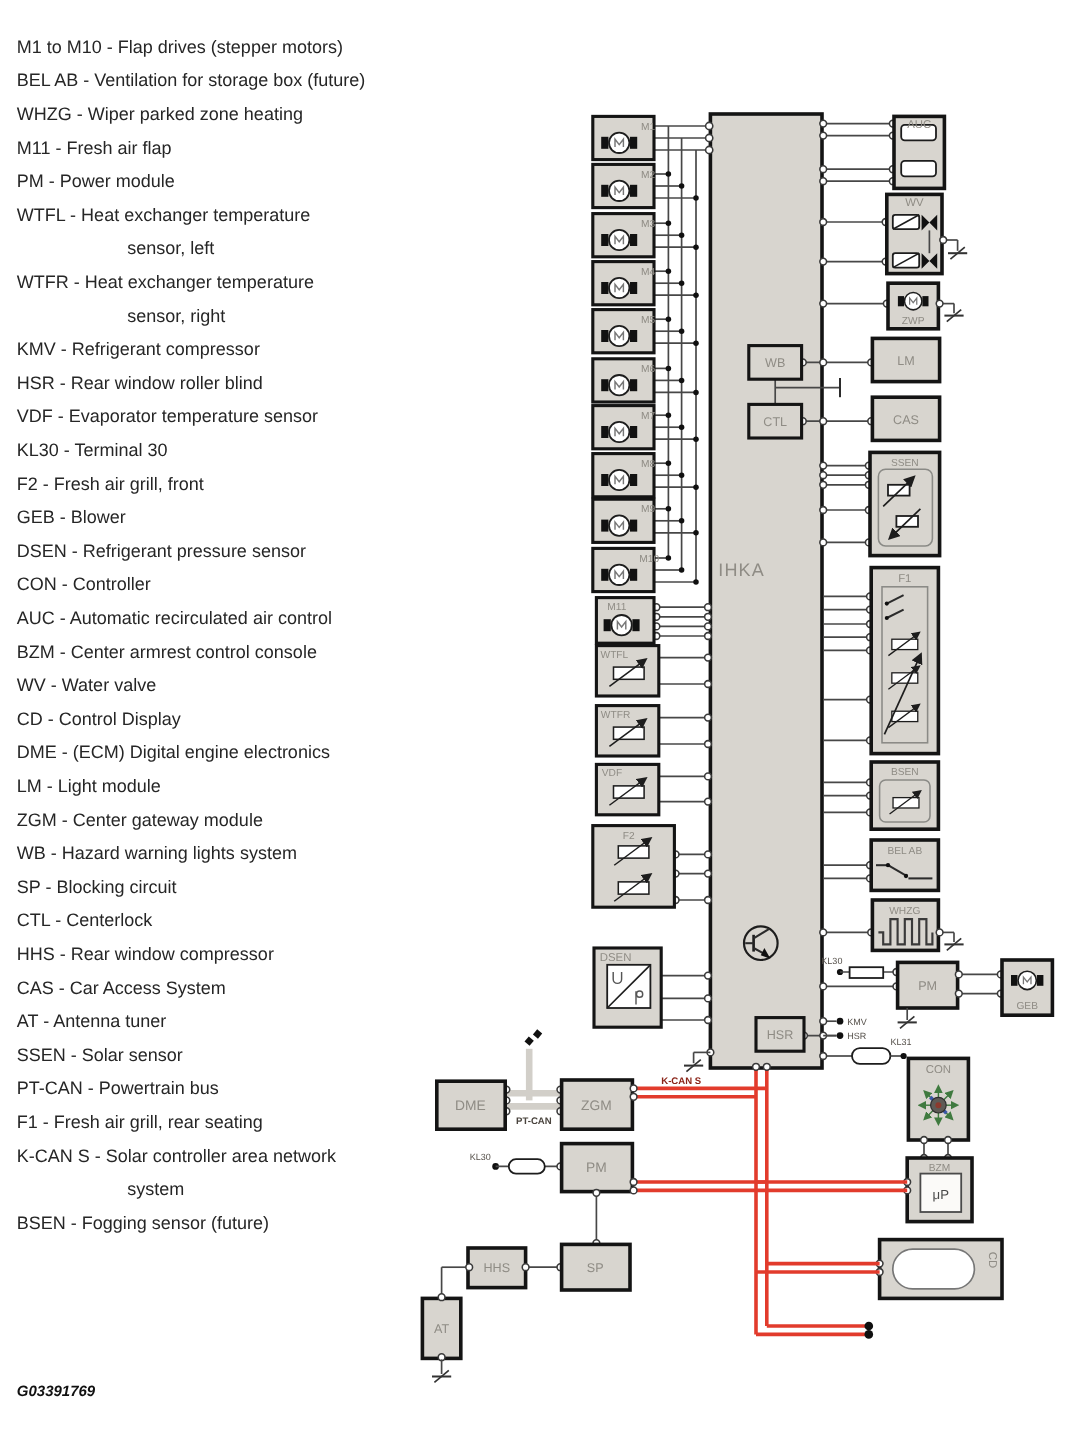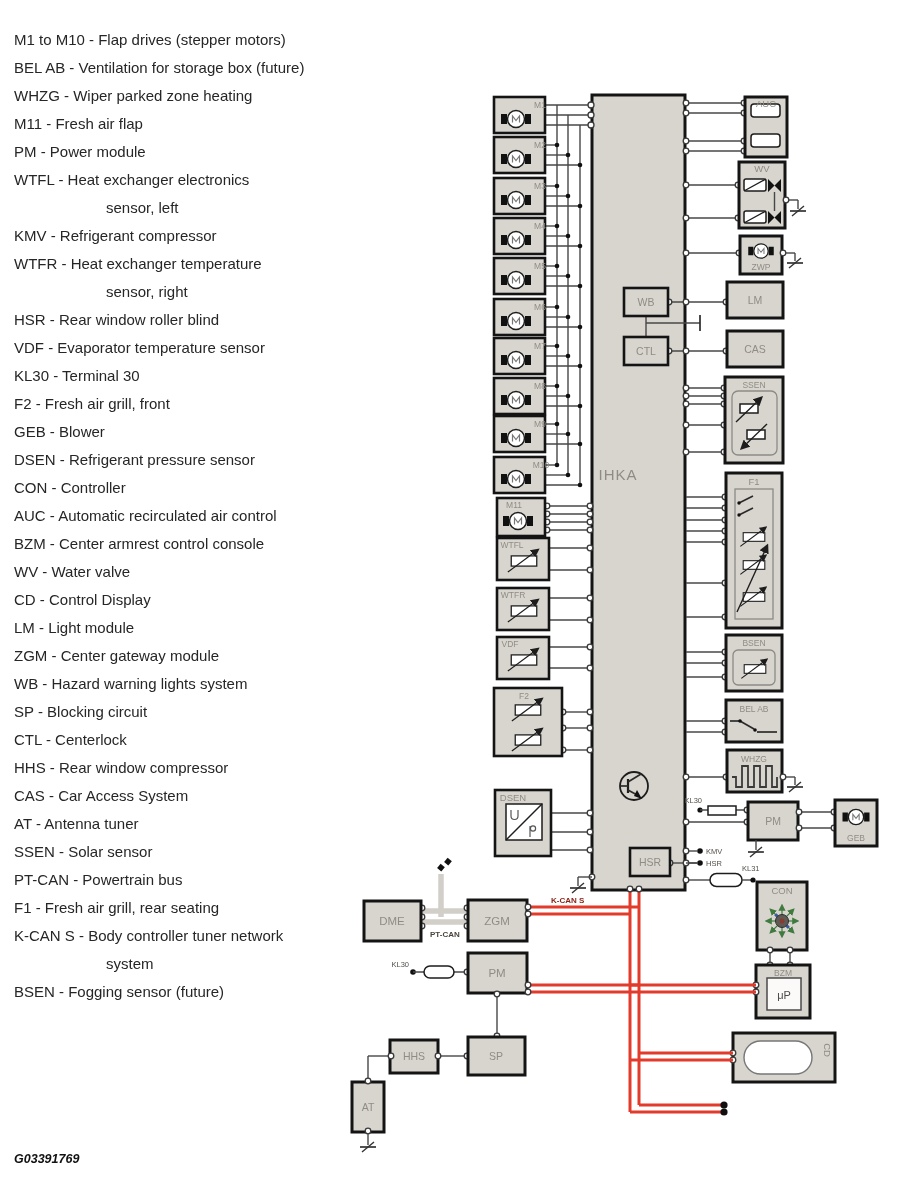--- a/index.html
+++ b/index.html
@@ -32,48 +32,49 @@
 
 <div class="page">
 
   <div class="legend">
     <ul>
       <li>M1 to M10 - Flap drives (stepper motors)</li>
       <li>BEL AB - Ventilation for storage box (future)</li>
       <li>WHZG - Wiper parked zone heating</li>
       <li>M11 - Fresh air flap</li>
       <li>PM - Power module</li>
-      <li>WTFL - Heat exchanger electronics
+      <li>WTFL - Heat exchanger temperature
 sensor, left</li>
-      <li>KMV - Refrigerant compressor</li>
       <li>WTFR - Heat exchanger temperature
 sensor, right</li>
+      <li>KMV - Refrigerant compressor</li>
       <li>HSR - Rear window roller blind</li>
       <li>VDF - Evaporator temperature sensor</li>
       <li>KL30 - Terminal 30</li>
       <li>F2 - Fresh air grill, front</li>
       <li>GEB - Blower</li>
       <li>DSEN - Refrigerant pressure sensor</li>
       <li>CON - Controller</li>
       <li>AUC - Automatic recirculated air control</li>
       <li>BZM - Center armrest control console</li>
       <li>WV - Water valve</li>
       <li>CD - Control Display</li>
+      <li>DME - (ECM) Digital engine electronics</li>
       <li>LM - Light module</li>
       <li>ZGM - Center gateway module</li>
       <li>WB - Hazard warning lights system</li>
       <li>SP - Blocking circuit</li>
       <li>CTL - Centerlock</li>
       <li>HHS - Rear window compressor</li>
       <li>CAS - Car Access System</li>
       <li>AT - Antenna tuner</li>
       <li>SSEN - Solar sensor</li>
       <li>PT-CAN - Powertrain bus</li>
       <li>F1 - Fresh air grill, rear seating</li>
-      <li>K-CAN S - Body controller tuner network
+      <li>K-CAN S - Solar controller area network
 system</li>
       <li>BSEN - Fogging sensor (future)</li>
     </ul>
   </div>
 
   <svg width="900" height="1204" viewBox="0 0 900 1204">
     <defs>
       <marker id="ah" markerWidth="7" markerHeight="7" refX="5" refY="3.5" orient="auto">
         <path d="M0,0 L7,3.5 L0,7 Z" fill="#1d1d1d"></path>
       </marker>

